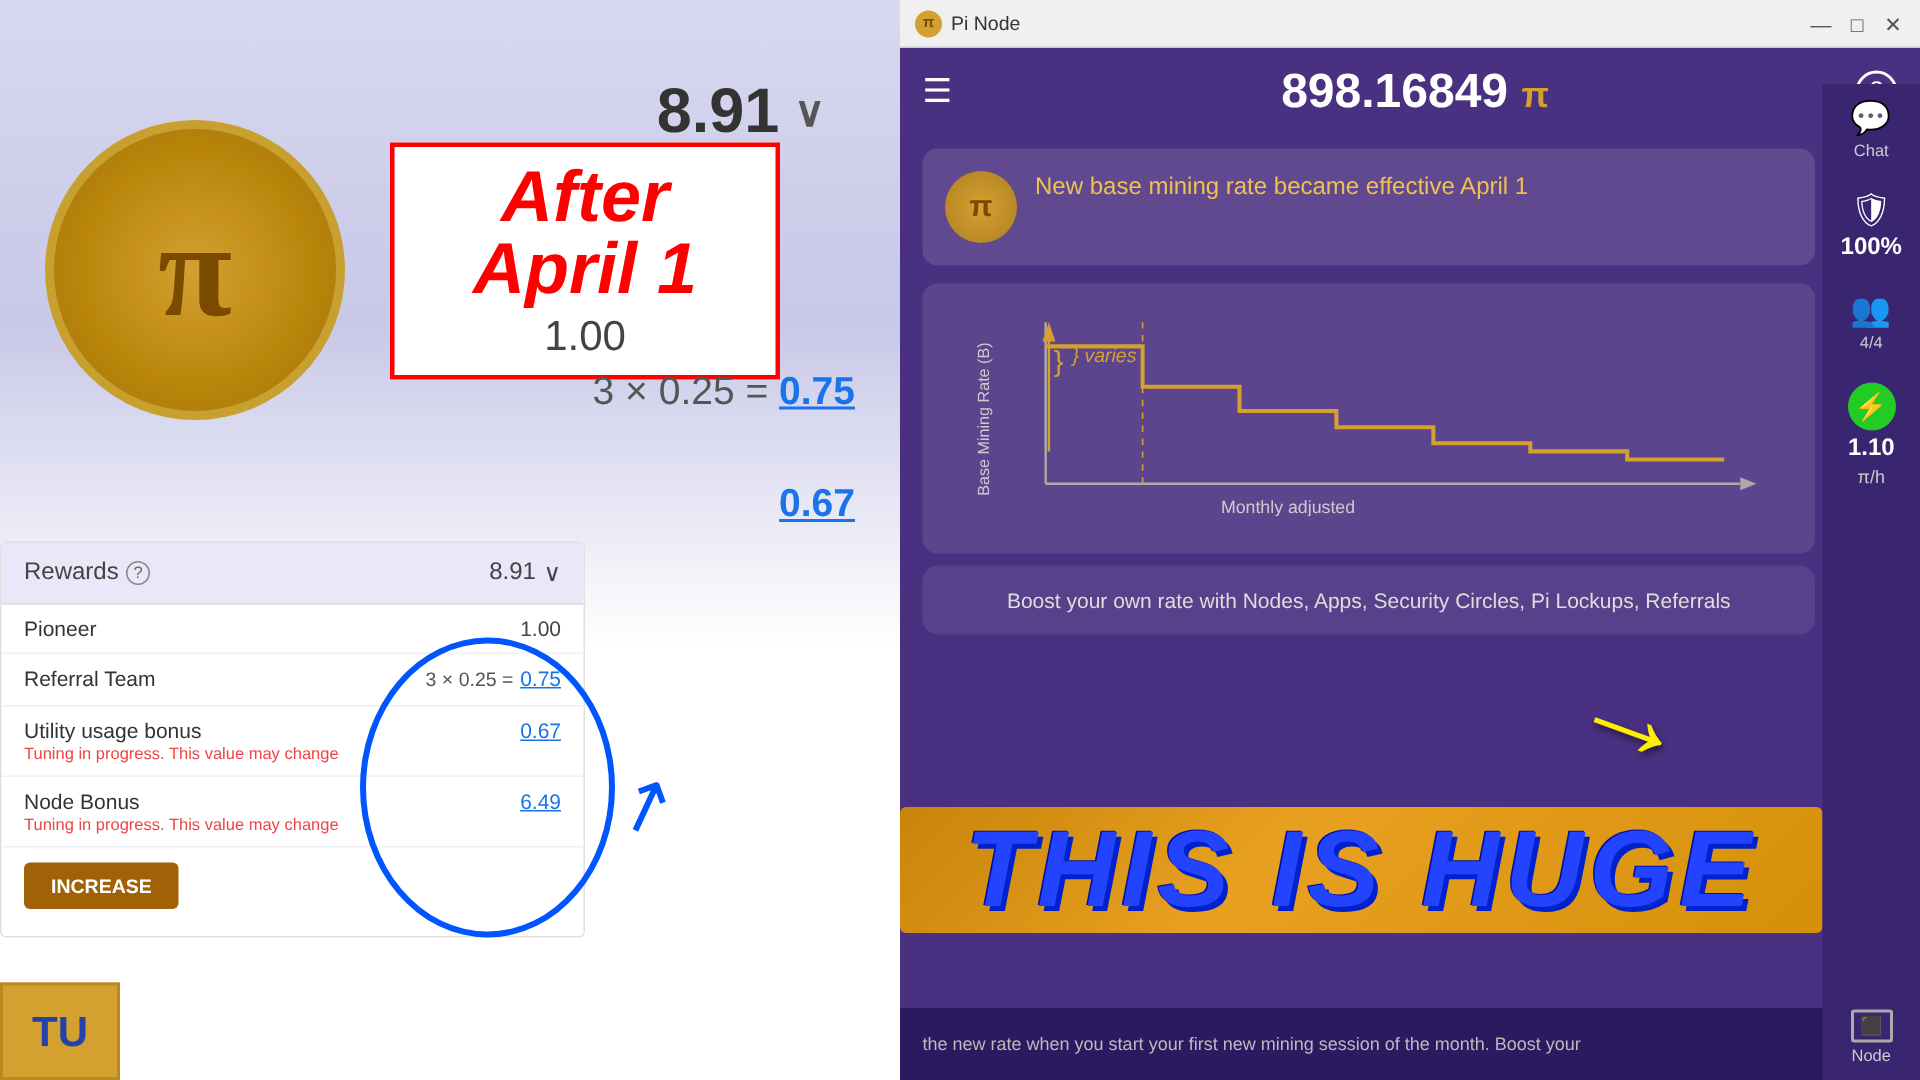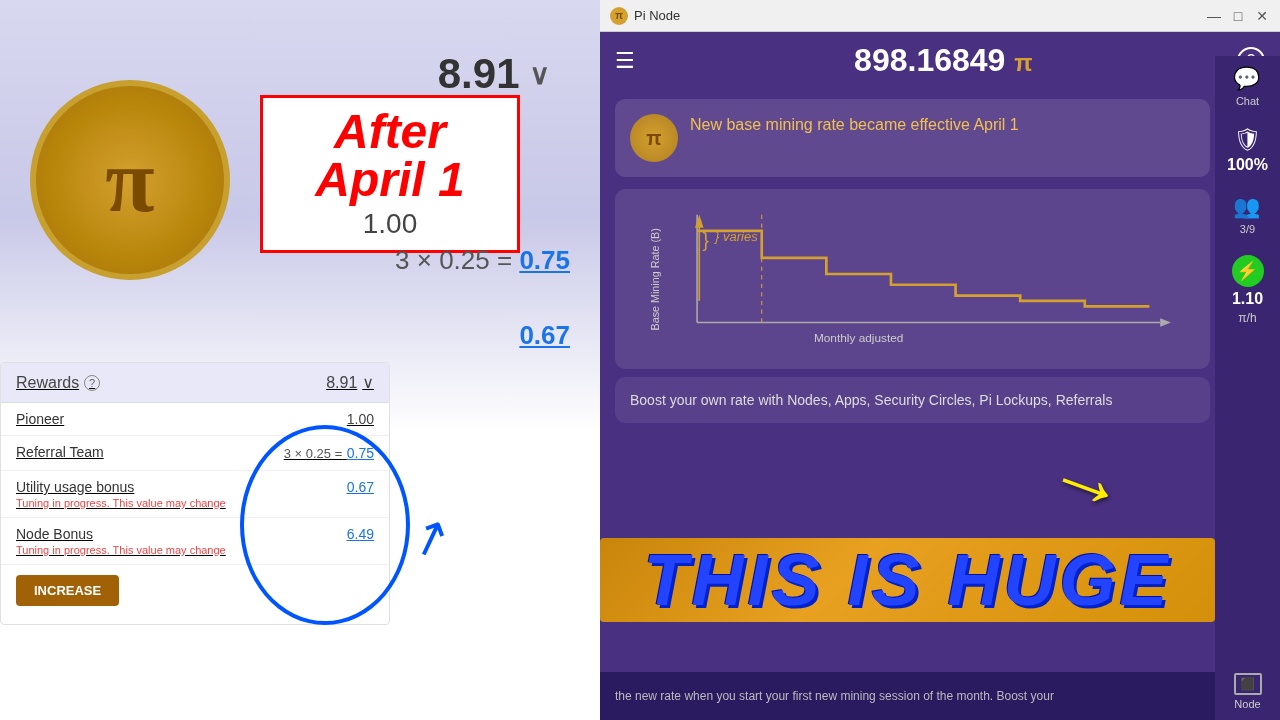--- a/index.html
+++ b/index.html
@@ -110,21 +110,20 @@
 
     
     .rewards-section {
       position: absolute;
       bottom: 95px;
       left: 0;
       width: 390px;
       background: white;
       border: 1px solid #e0e0e0;
       border-radius: 4px;
-      text-decoration: underline;
     }
 
     .rewards-header {
       background: #e8e8f8;
       padding: 10px 15px;
       display: flex;
       justify-content: space-between;
       align-items: center;
       border-bottom: 1px solid #ddd;
     }
@@ -456,20 +455,21 @@
     }
 
     
     .boost-section {
       background: rgba(255,255,255,0.08);
       border-radius: 10px;
       padding: 12px 15px;
       margin-top: 8px;
       color: #ddd;
       font-size: 14px;
+      text-align: center;
       line-height: 1.6;
     }
 
     .green-bolt {
       width: 32px;
       height: 32px;
       background: #22cc22;
       border-radius: 50%;
       display: flex;
       align-items: center;
@@ -634,20 +634,23 @@
 
     <div style="padding-bottom:8px;">
       <button class="increase-btn">INCREASE</button>
     </div>
   </div>
 
   <div class="blue-circle"></div>
 
   <div class="blue-arrow">↗</div>
 
+  <div class="tu-logo">
+    <span>TU</span>
+  </div>
 </div>
 
 <div class="right-panel">
 
   <div class="window-titlebar">
     <div class="window-icon">
       <span>π</span>
     </div>
     <span class="window-title-text">Pi Node</span>
     <div class="window-controls">
@@ -720,21 +723,21 @@
         <span class="sidebar-label">Chat</span>
       </div>
 
       <div class="sidebar-item">
         <span class="sidebar-icon">🛡</span>
         <span class="percent-badge">100%</span>
       </div>
 
       <div class="sidebar-item">
         <span class="sidebar-icon">👥</span>
-        <span class="sidebar-label">3/9</span>
+        <span class="sidebar-label">4/4</span>
       </div>
 
       <div class="sidebar-item">
         <div class="green-bolt">
           <span>⚡</span>
         </div>
         <span class="rate-value">1.10</span>
         <span class="rate-unit">π/h</span>
       </div>
 

